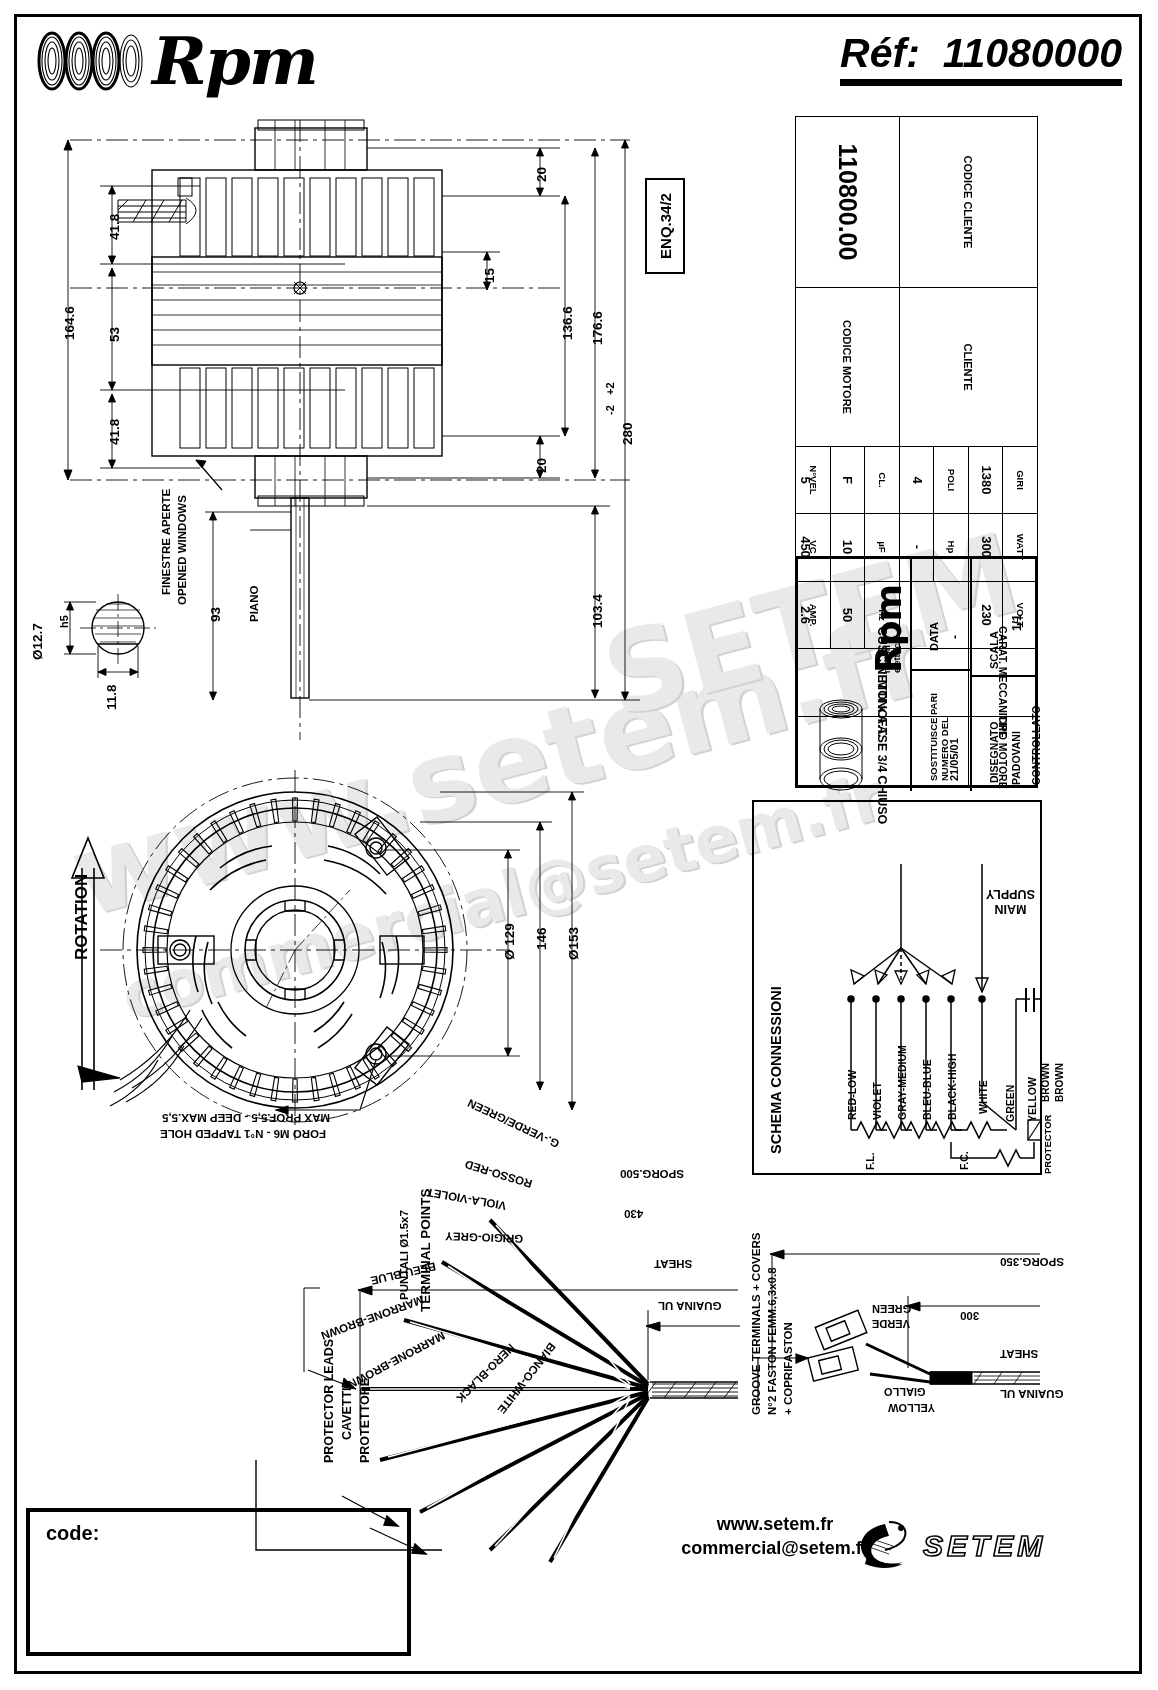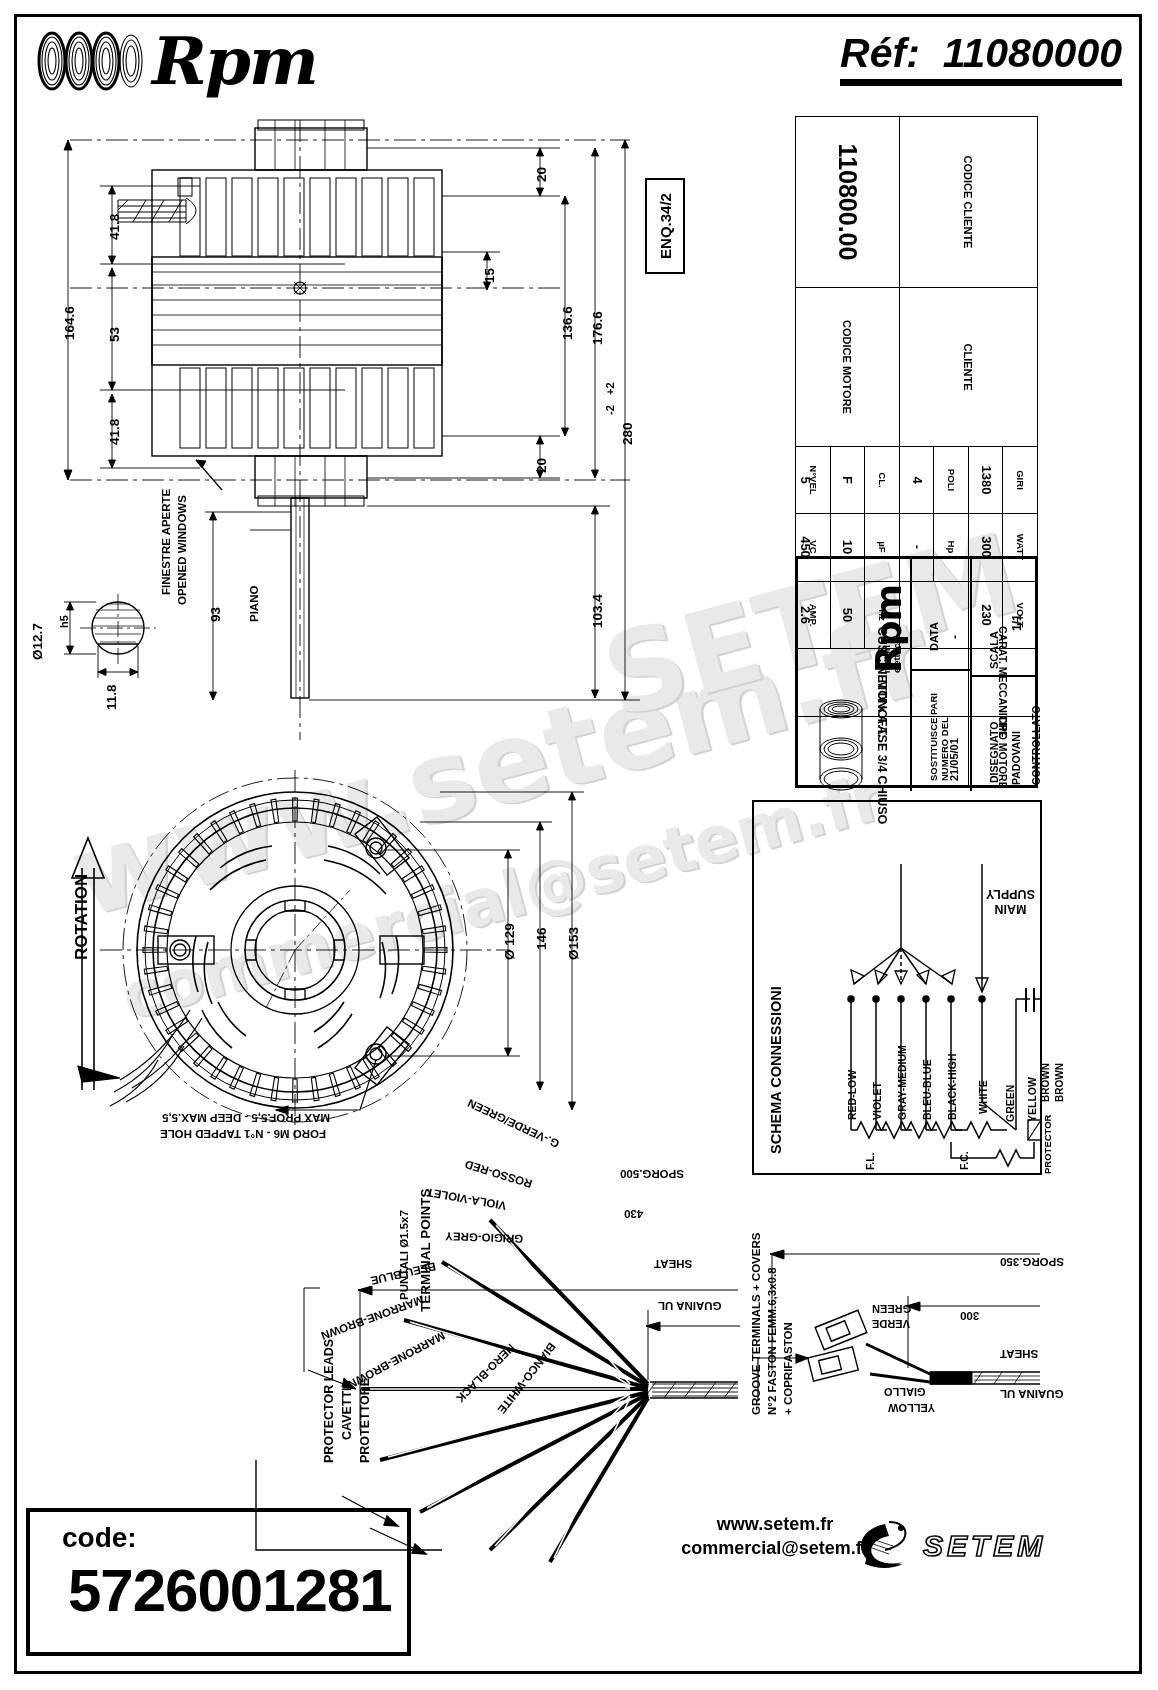--- a/index.html
+++ b/index.html
@@ -26,21 +26,21 @@
 
   
   .enq{position:absolute;left:645px;top:178px;width:36px;height:92px;border:2px solid #000;}
   .enq span{position:absolute;left:50%;top:50%;transform:translate(-50%,-50%) rotate(-90deg);white-space:nowrap;font-size:15px;font-weight:bold;}
 
   
   .schema{position:absolute;left:752px;top:800px;width:290px;height:375px;border:2px solid #000;box-sizing:border-box;}
 
   
   .codebox{position:absolute;left:26px;top:1508px;width:385px;height:148px;border:4px solid #000;box-sizing:border-box;}
-  .codebox .cw{position:absolute;left:16px;top:10px;font-size:28px;font-weight:bold;margin-left:16px;}
+  .codebox .cw{position:absolute;left:16px;top:10px;font-size:20px;font-weight:bold;}
   .codebox .cn{position:absolute;left:38px;top:44px;font-size:60px;font-weight:bold;letter-spacing:-1px;}
   .footer-ct{position:absolute;left:430px;top:1512px;width:690px;text-align:center;}
   .f-web{font-size:18px;font-weight:bold;line-height:1.35;}
   .f-addr{font-size:15.5px;font-weight:bold;margin-top:16px;white-space:nowrap;}
   .setem-logo{position:absolute;left:845px;top:1516px;width:275px;height:62px;}
 
   
   .wm{position:absolute;pointer-events:none;color:#e9e9e9;font-weight:bold;font-family:"DejaVu Sans",sans-serif;
       text-shadow:2px 2px 0 #d2d2d2;white-space:nowrap;}
   .wm1{left:60px;top:700px;font-size:112px;transform:rotate(-15deg);}
@@ -814,21 +814,20 @@
   <div class="lead180" style="left:884px;top:1386px;font-size:11px;">GIALLO</div>
   <div class="lead180" style="left:888px;top:1402px;font-size:11px;">YELLOW</div>
 
   <div class="lead180" style="left:1000px;top:1256px;">SPORG.350</div>
   <div class="lead180" style="left:960px;top:1310px;">300</div>
   <div class="lead180" style="left:1000px;top:1348px;">SHEAT</div>
   <div class="lead180" style="left:1000px;top:1388px;">GUAINA UL</div>
 
   <div class="codebox">
     <div class="cw">code:</div>
-    <div class="cn">5726001281</div>
   </div>
 
   <div class="footer-ct">
     <div class="f-web">www.setem.fr</div>
     <div class="f-web">commercial@setem.fr</div>
   </div>
 
   <div class="setem-logo">
     <svg width="275" height="62" viewBox="0 0 275 62">
       <g fill="none" stroke="#000" stroke-width="1.6">

